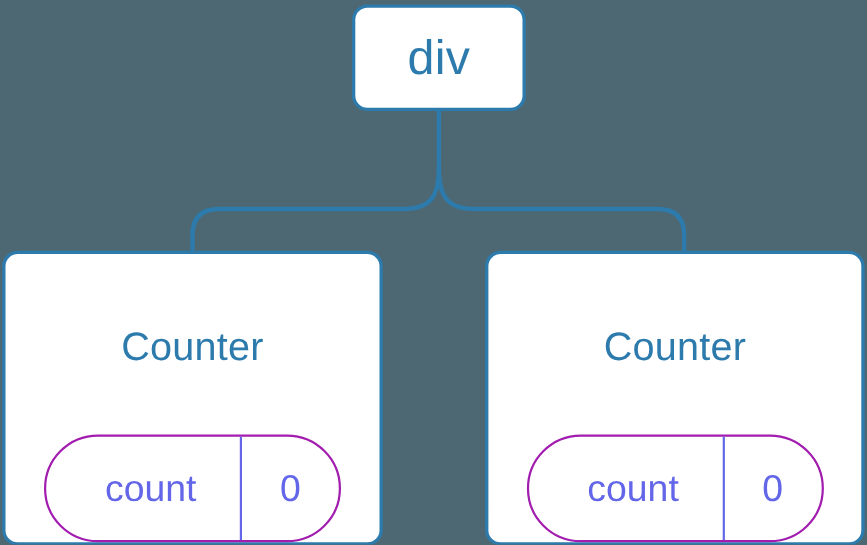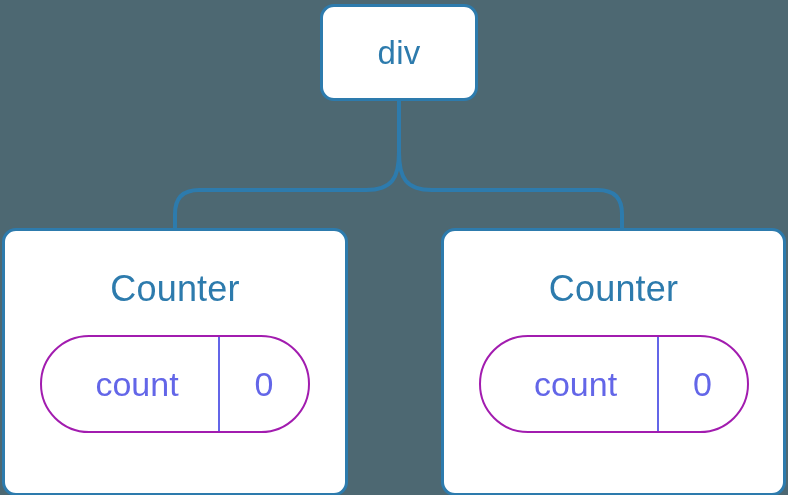--- a/index.html
+++ b/index.html
@@ -46,33 +46,34 @@
 
   
   #node-div {
     left: 320px;
     top: 4px;
     width: 158px;
     height: 97px;
     justify-content: center;
   }
   #node-div .node-title {
-    font-size: 33px;
+    font-size: 44px;
     line-height: 1;
     color: #2d7bad;
     letter-spacing: 0.2px;
   }
 
   
   .counter-node {
     top: 228px;
     height: 268px;       
     border-bottom-left-radius: 14px;
     border-bottom-right-radius: 14px;
-    padding-top: 40px;
+    padding-top: 66px;
+    justify-content: space-between;
   }
   #node-counter-0 {
     left: 2px;
     width: 346px;
   }
   #node-counter-1 {
     left: 441px;
     width: 345px;
   }
   .counter-node .node-title {

